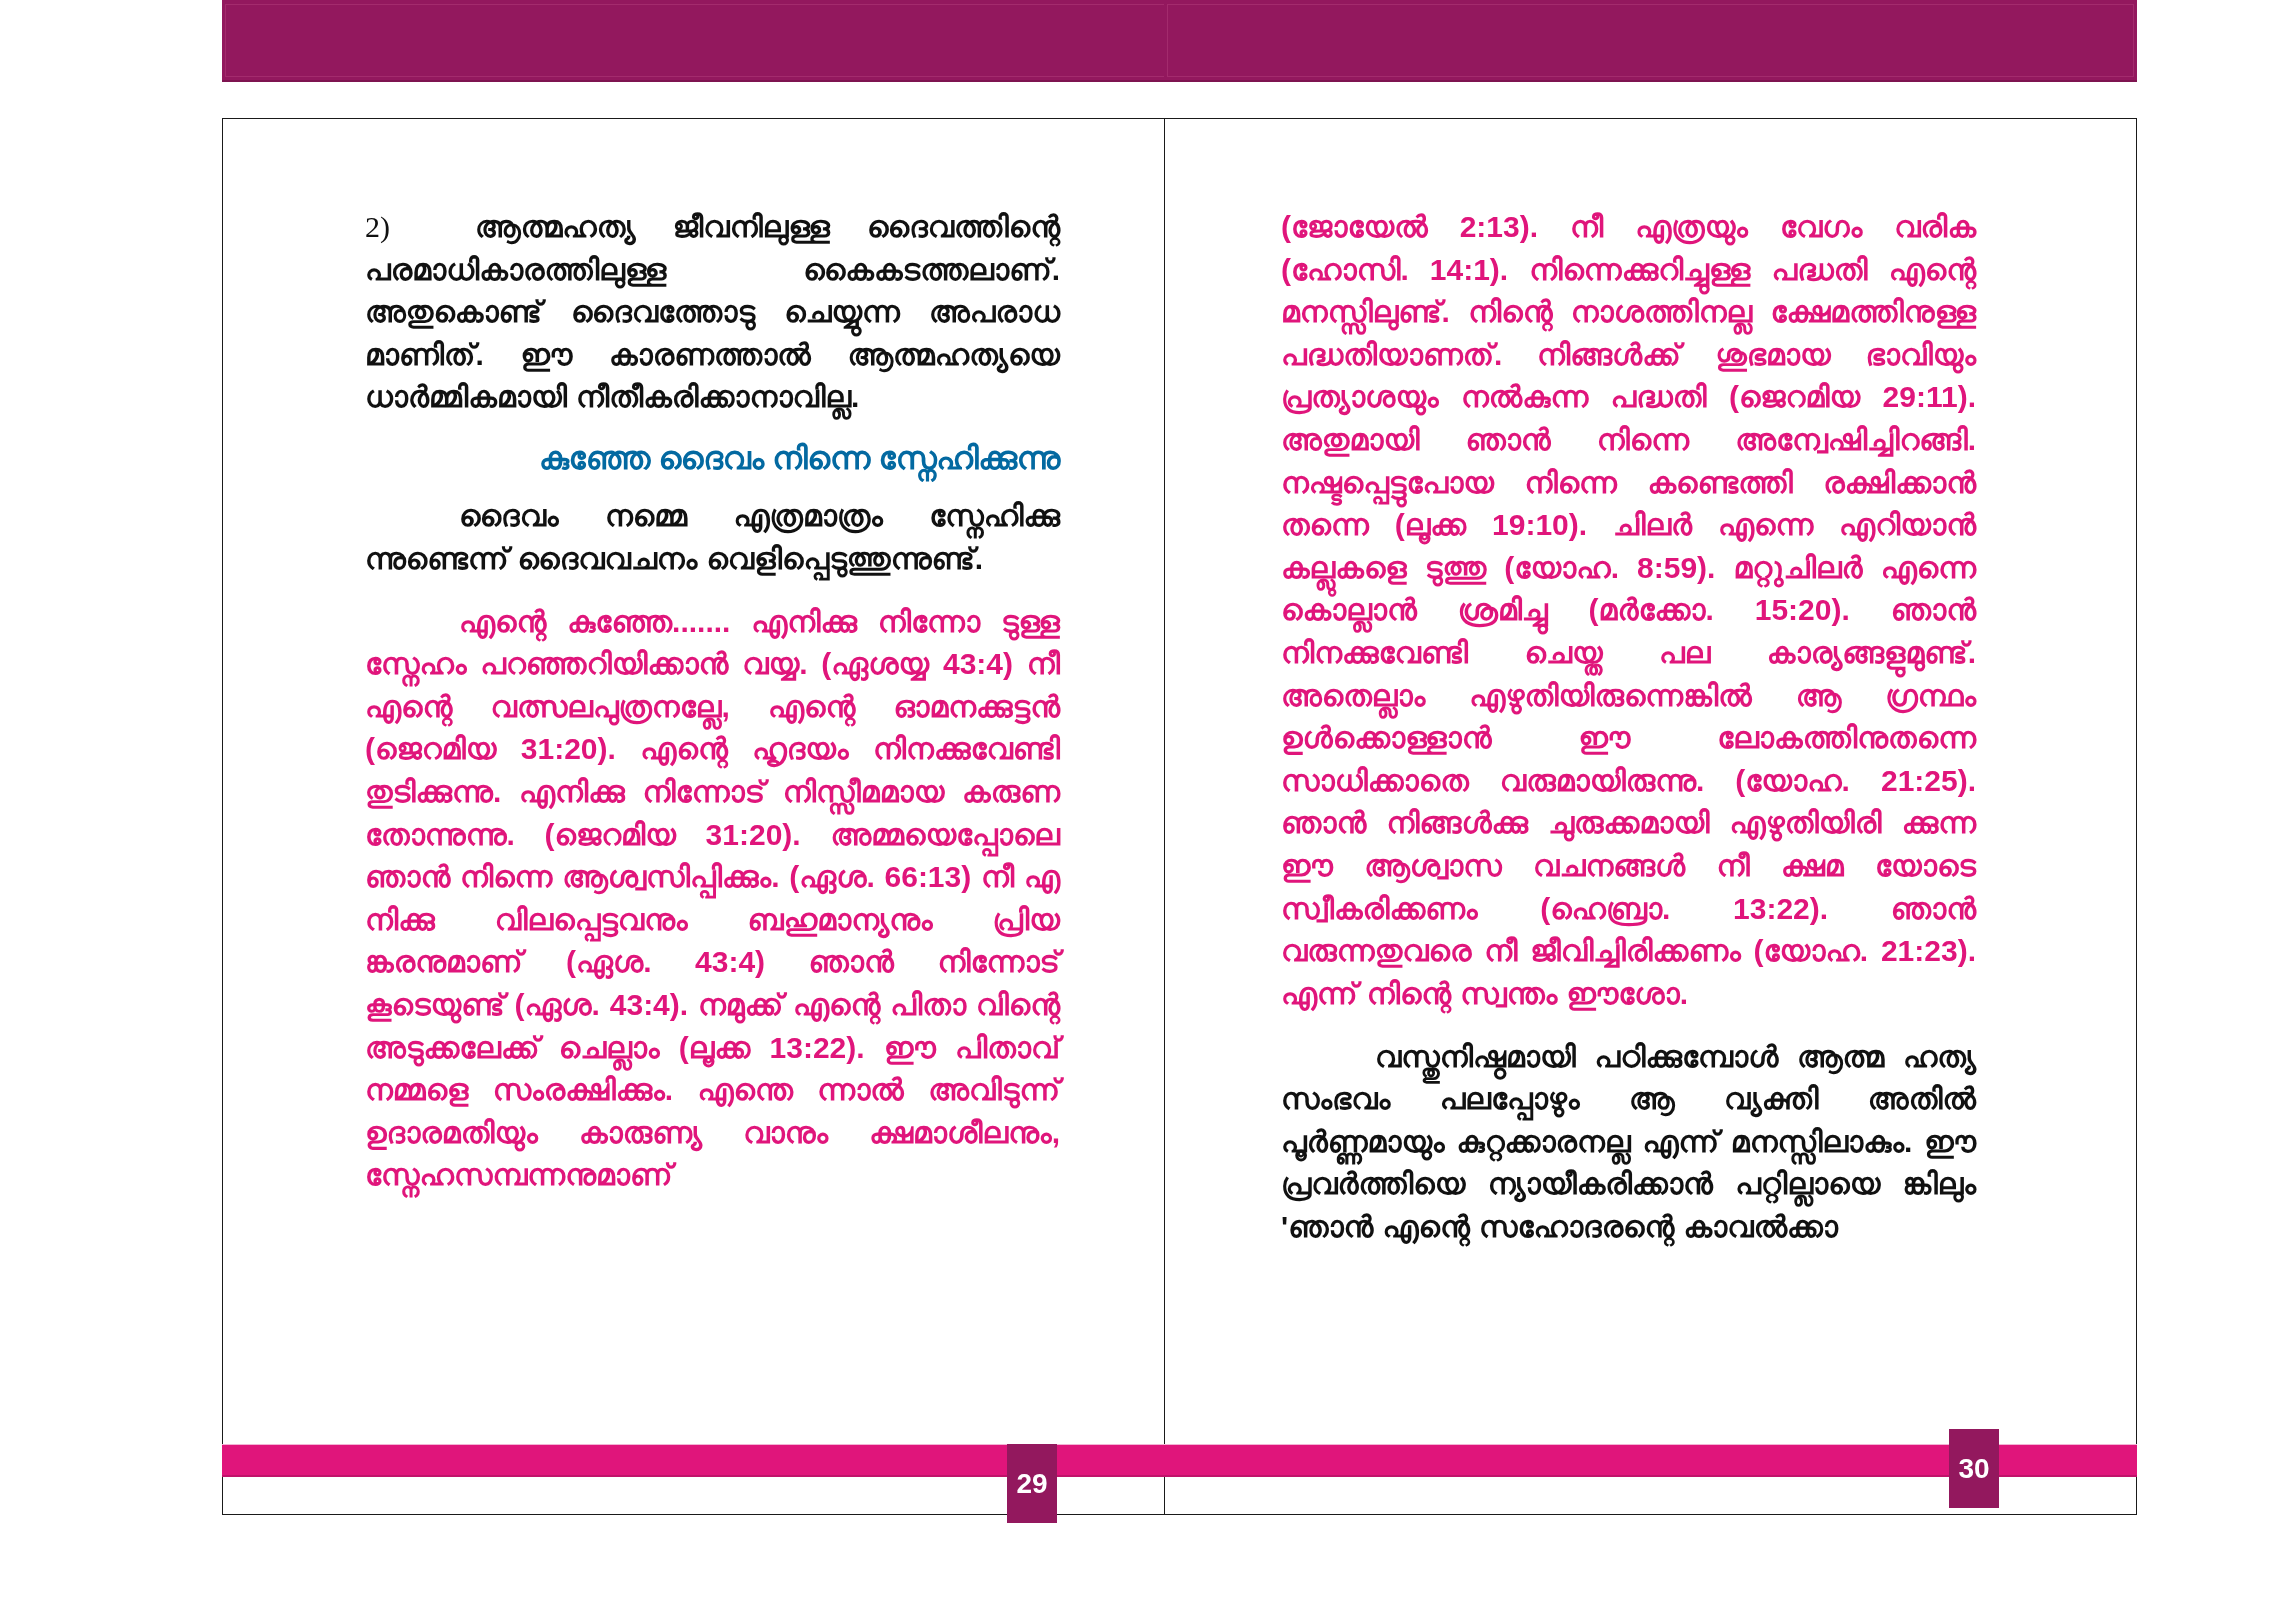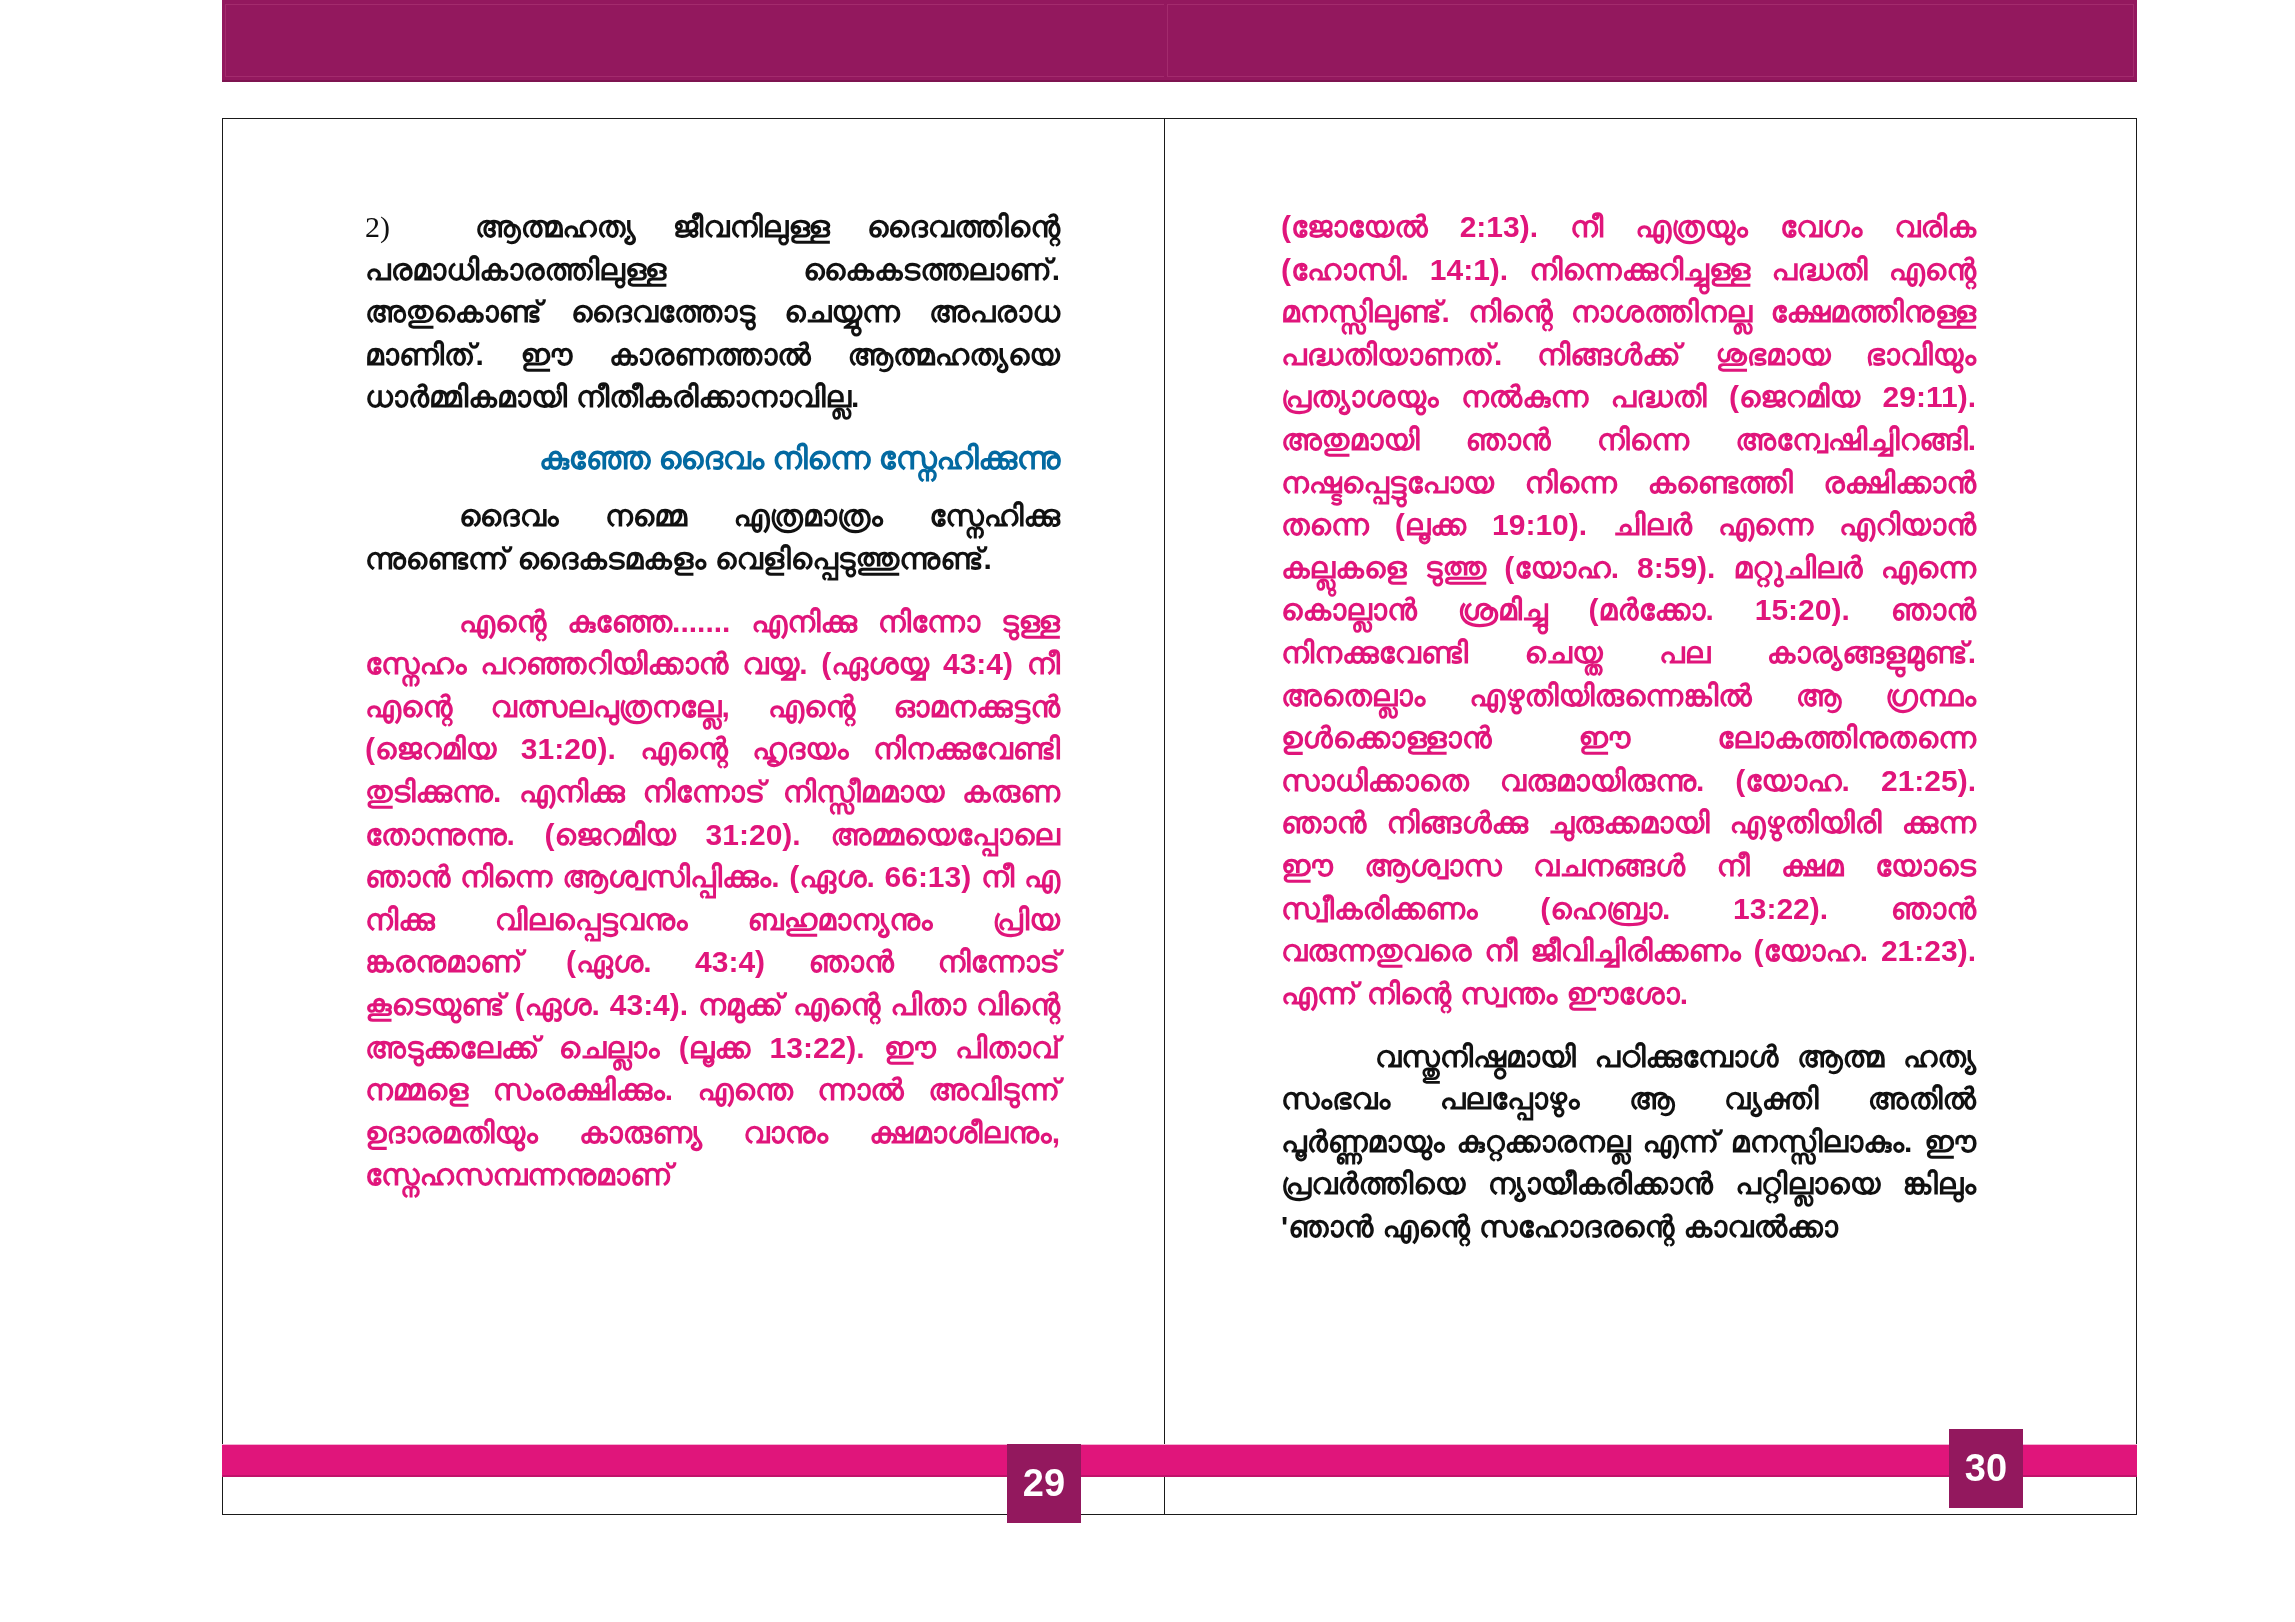--- a/index.html
+++ b/index.html
@@ -62,27 +62,27 @@
     border-top: 1.6px solid #f3b2d4;
     border-bottom: 2.4px solid #c0126a;
     box-sizing: border-box;
   }
   .footer-band-left  { left: 222px;  width: 973px; top: 1444px; }
   .footer-band-right { left: 1164px; width: 973px; top: 1444px; }
 
   
   .page-number {
     position: absolute;
-    width: 74px;
+    width: 50px;
     height: 79px;
     background: #93185E;
     color: #ffffff;
     font-family: "Liberation Sans", sans-serif;
     font-weight: bold;
-    font-size: 38px;
+    font-size: 28px;
     display: flex;
     align-items: center;
     justify-content: center;
     box-sizing: border-box;
   }
   .page-number-left  { left: 1007px; top: 1444px; }
   .page-number-right { left: 1949px; top: 1429px; text-align: center; }
 
   
   .column {
@@ -147,21 +147,21 @@
   <div class="page page-left"></div>
   <div class="page page-right"></div>
 
   <div class="column col-left">
 
     <p class="body"><span class="num-item">2)</span><span>ആത്മഹത്യ ജീവനിലുള്ള ദൈവത്തിന്റെ പരമാധികാരത്തിലുള്ള കൈകടത്തലാണ്. അതുകൊണ്ട് ദൈവത്തോടു ചെയ്യുന്ന അപരാധ മാണിത്. ഈ കാരണത്താൽ ആത്മഹത്യയെ ധാർമ്മികമായി നീതീകരിക്കാനാവില്ല.</span></p>
 
 
     <h2 class="section-heading">കുഞ്ഞേ ദൈവം നിന്നെ സ്നേഹിക്കുന്നു</h2>
 
-    <p class="body indent-first">ദൈവം നമ്മെ എത്രമാത്രം സ്നേഹിക്കു ന്നുണ്ടെന്ന് ദൈകടമകളം വെളിപ്പെടുത്തുന്നുണ്ട്.</p>
+    <p class="body indent-first">ദൈവം നമ്മെ എത്രമാത്രം സ്നേഹിക്കു ന്നുണ്ടെന്ന് ദൈവവചനം വെളിപ്പെടുത്തുന്നുണ്ട്.</p>
 
     <p class="body pink indent-first">എന്റെ കുഞ്ഞേ....... എനിക്കു നിന്നോ ടുള്ള സ്നേഹം പറഞ്ഞറിയിക്കാൻ വയ്യ. (ഏശയ്യ 43:4) നീ എന്റെ വത്സലപുത്രനല്ലേ, എന്റെ ഓമനക്കുട്ടൻ (ജെറമിയ 31:20). എന്റെ ഹൃദയം നിനക്കുവേണ്ടി തുടിക്കുന്നു. എനിക്കു നിന്നോട് നിസ്സീമമായ കരുണ തോന്നുന്നു. (ജെറമിയ 31:20). അമ്മയെപ്പോലെ ഞാൻ നിന്നെ ആശ്വസിപ്പിക്കും. (ഏശ. 66:13) നീ എ നിക്കു വിലപ്പെട്ടവനും ബഹുമാന്യനും പ്രിയ ങ്കരനുമാണ് (ഏശ. 43:4) ഞാൻ നിന്നോട് കൂടെയുണ്ട് (ഏശ. 43:4). നമുക്ക് എന്റെ പിതാ വിന്റെ അടുക്കലേക്ക് ചെല്ലാം (ലൂക്ക 13:22). ഈ പിതാവ് നമ്മളെ സംരക്ഷിക്കും. എന്തെ ന്നാൽ അവിടുന്ന് ഉദാരമതിയും കാരുണ്യ വാനും ക്ഷമാശീലനും, സ്നേഹസമ്പന്നനുമാണ്</p>
   </div>
 
   <div class="column col-right">
 
     <p class="body pink">(ജോയേൽ 2:13). നീ എത്രയും വേഗം വരിക (ഹോസി. 14:1). നിന്നെക്കുറിച്ചുള്ള പദ്ധതി എന്റെ മനസ്സിലുണ്ട്. നിന്റെ നാശത്തിനല്ല ക്ഷേമത്തിനുള്ള പദ്ധതിയാണത്. നിങ്ങൾക്ക് ശുഭമായ ഭാവിയും പ്രത്യാശയും നൽകുന്ന പദ്ധതി (ജെറമിയ 29:11). അതുമായി ഞാൻ നിന്നെ അന്വേഷിച്ചിറങ്ങി. നഷ്ടപ്പെട്ടുപോയ നിന്നെ കണ്ടെത്തി രക്ഷിക്കാൻ തന്നെ (ലൂക്ക 19:10). ചിലർ എന്നെ എറിയാൻ കല്ലുകളെ ടുത്തു (യോഹ. 8:59). മറ്റുചിലർ എന്നെ കൊല്ലാൻ ശ്രമിച്ചു (മർക്കോ. 15:20). ഞാൻ നിനക്കുവേണ്ടി ചെയ്ത പല കാര്യങ്ങളുമുണ്ട്. അതെല്ലാം എഴുതിയിരുന്നെങ്കിൽ ആ ഗ്രന്ഥം ഉൾക്കൊള്ളാൻ ഈ ലോകത്തിനുതന്നെ സാധിക്കാതെ വരുമായിരുന്നു. (യോഹ. 21:25). ഞാൻ നിങ്ങൾക്കു ചുരുക്കമായി എഴുതിയിരി ക്കുന്ന ഈ ആശ്വാസ വചനങ്ങൾ നീ ക്ഷമ യോടെ സ്വീകരിക്കണം (ഹെബ്രാ. 13:22). ഞാൻ വരുന്നതുവരെ നീ ജീവിച്ചിരിക്കണം (യോഹ. 21:23). എന്ന് നിന്റെ സ്വന്തം ഈശോ.</p>
 
 
     <p class="body indent-first">വസ്തുനിഷ്ഠമായി പഠിക്കുമ്പോൾ ആത്മ ഹത്യ സംഭവം പലപ്പോഴും ആ വ്യക്തി അതിൽ പൂർണ്ണമായും കുറ്റക്കാരനല്ല എന്ന് മനസ്സിലാകും. ഈ പ്രവർത്തിയെ ന്യായീകരിക്കാൻ പറ്റില്ലായെ ങ്കിലും 'ഞാൻ എന്റെ സഹോദരന്റെ കാവൽക്കാ</p>

